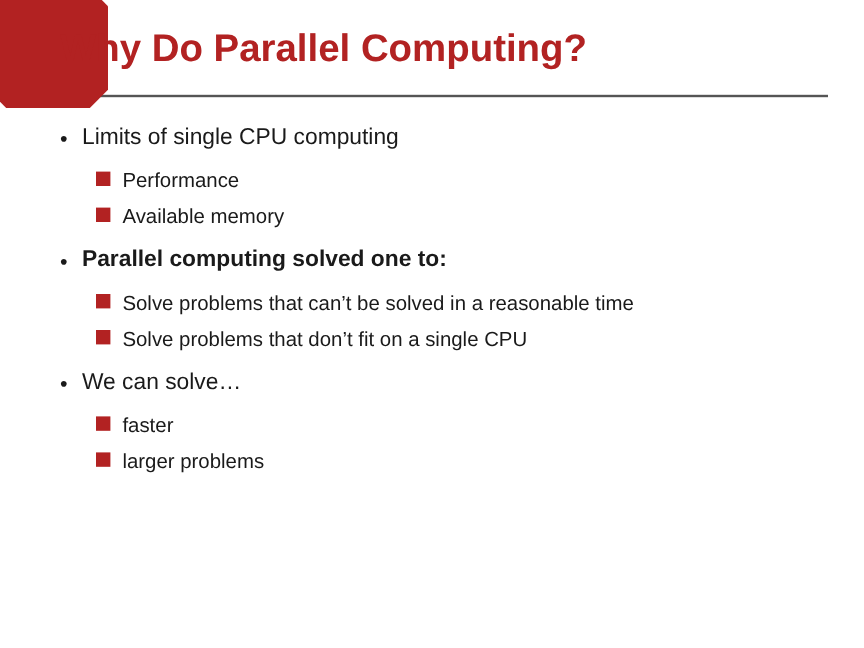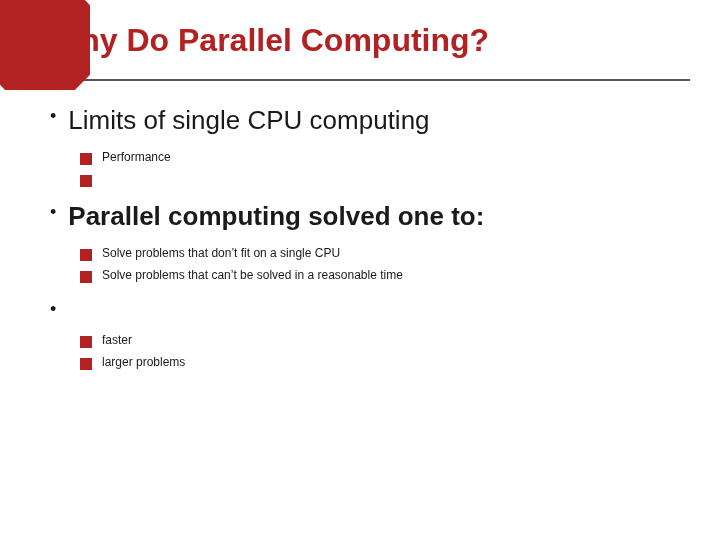--- a/index.html
+++ b/index.html
@@ -83,21 +83,21 @@
 
     .bullet-level1-dot {
       color: #1a1a1a;
       font-size: 18px;
       margin-right: 12px;
       margin-top: 2px;
       flex-shrink: 0;
     }
 
     .bullet-level1-text {
-      font-size: 26px;
+      font-size: 19px;
       font-weight: normal;
       color: #1a1a1a;
     }
 
     .bullet-level1-text.bold {
       font-weight: bold;
     }
 
     .sub-items {
       margin-left: 30px;
@@ -119,21 +119,21 @@
       flex-shrink: 0;
       display: inline-block;
       width: 12px;
       height: 12px;
       background-color: #b22222;
       flex-shrink: 0;
       margin-top: 5px;
     }
 
     .bullet-level2-text {
-      font-size: 12px;
+      font-size: 17px;
       color: #1a1a1a;
     }
 
     .section {
       margin-bottom: 10px;
     }
   </style>
 </head>
 <body>
 
@@ -154,44 +154,46 @@
         <span class="bullet-level1-dot">•</span>
         <span class="bullet-level1-text">Limits of single CPU computing</span>
       </div>
       <div class="sub-items">
         <div class="bullet-level2">
           <span class="bullet-level2-square"></span>
           <span class="bullet-level2-text">Performance</span>
         </div>
         <div class="bullet-level2">
           <span class="bullet-level2-square"></span>
+          <span class="bullet-level2-text">Available memory</span>
         </div>
       </div>
     </div>
 
     <div class="section">
       <div class="bullet-level1">
         <span class="bullet-level1-dot">•</span>
         <span class="bullet-level1-text bold">Parallel computing solved one to:</span>
       </div>
       <div class="sub-items">
         <div class="bullet-level2">
           <span class="bullet-level2-square"></span>
+          <span class="bullet-level2-text">Solve problems that can’t be solved in a reasonable time</span>
+        </div>
+        <div class="bullet-level2">
+          <span class="bullet-level2-square"></span>
           <span class="bullet-level2-text">Solve problems that don’t fit on a single CPU</span>
-        </div>
-        <div class="bullet-level2">
-          <span class="bullet-level2-square"></span>
-          <span class="bullet-level2-text">Solve problems that can’t be solved in a reasonable time</span>
         </div>
       </div>
     </div>
 
     <div class="section">
       <div class="bullet-level1">
         <span class="bullet-level1-dot">•</span>
+        <span class="bullet-level1-text">We can solve…</span>
       </div>
       <div class="sub-items">
         <div class="bullet-level2">
           <span class="bullet-level2-square"></span>
           <span class="bullet-level2-text">faster</span>
         </div>
         <div class="bullet-level2">
           <span class="bullet-level2-square"></span>
           <span class="bullet-level2-text">larger problems</span>
         </div>

